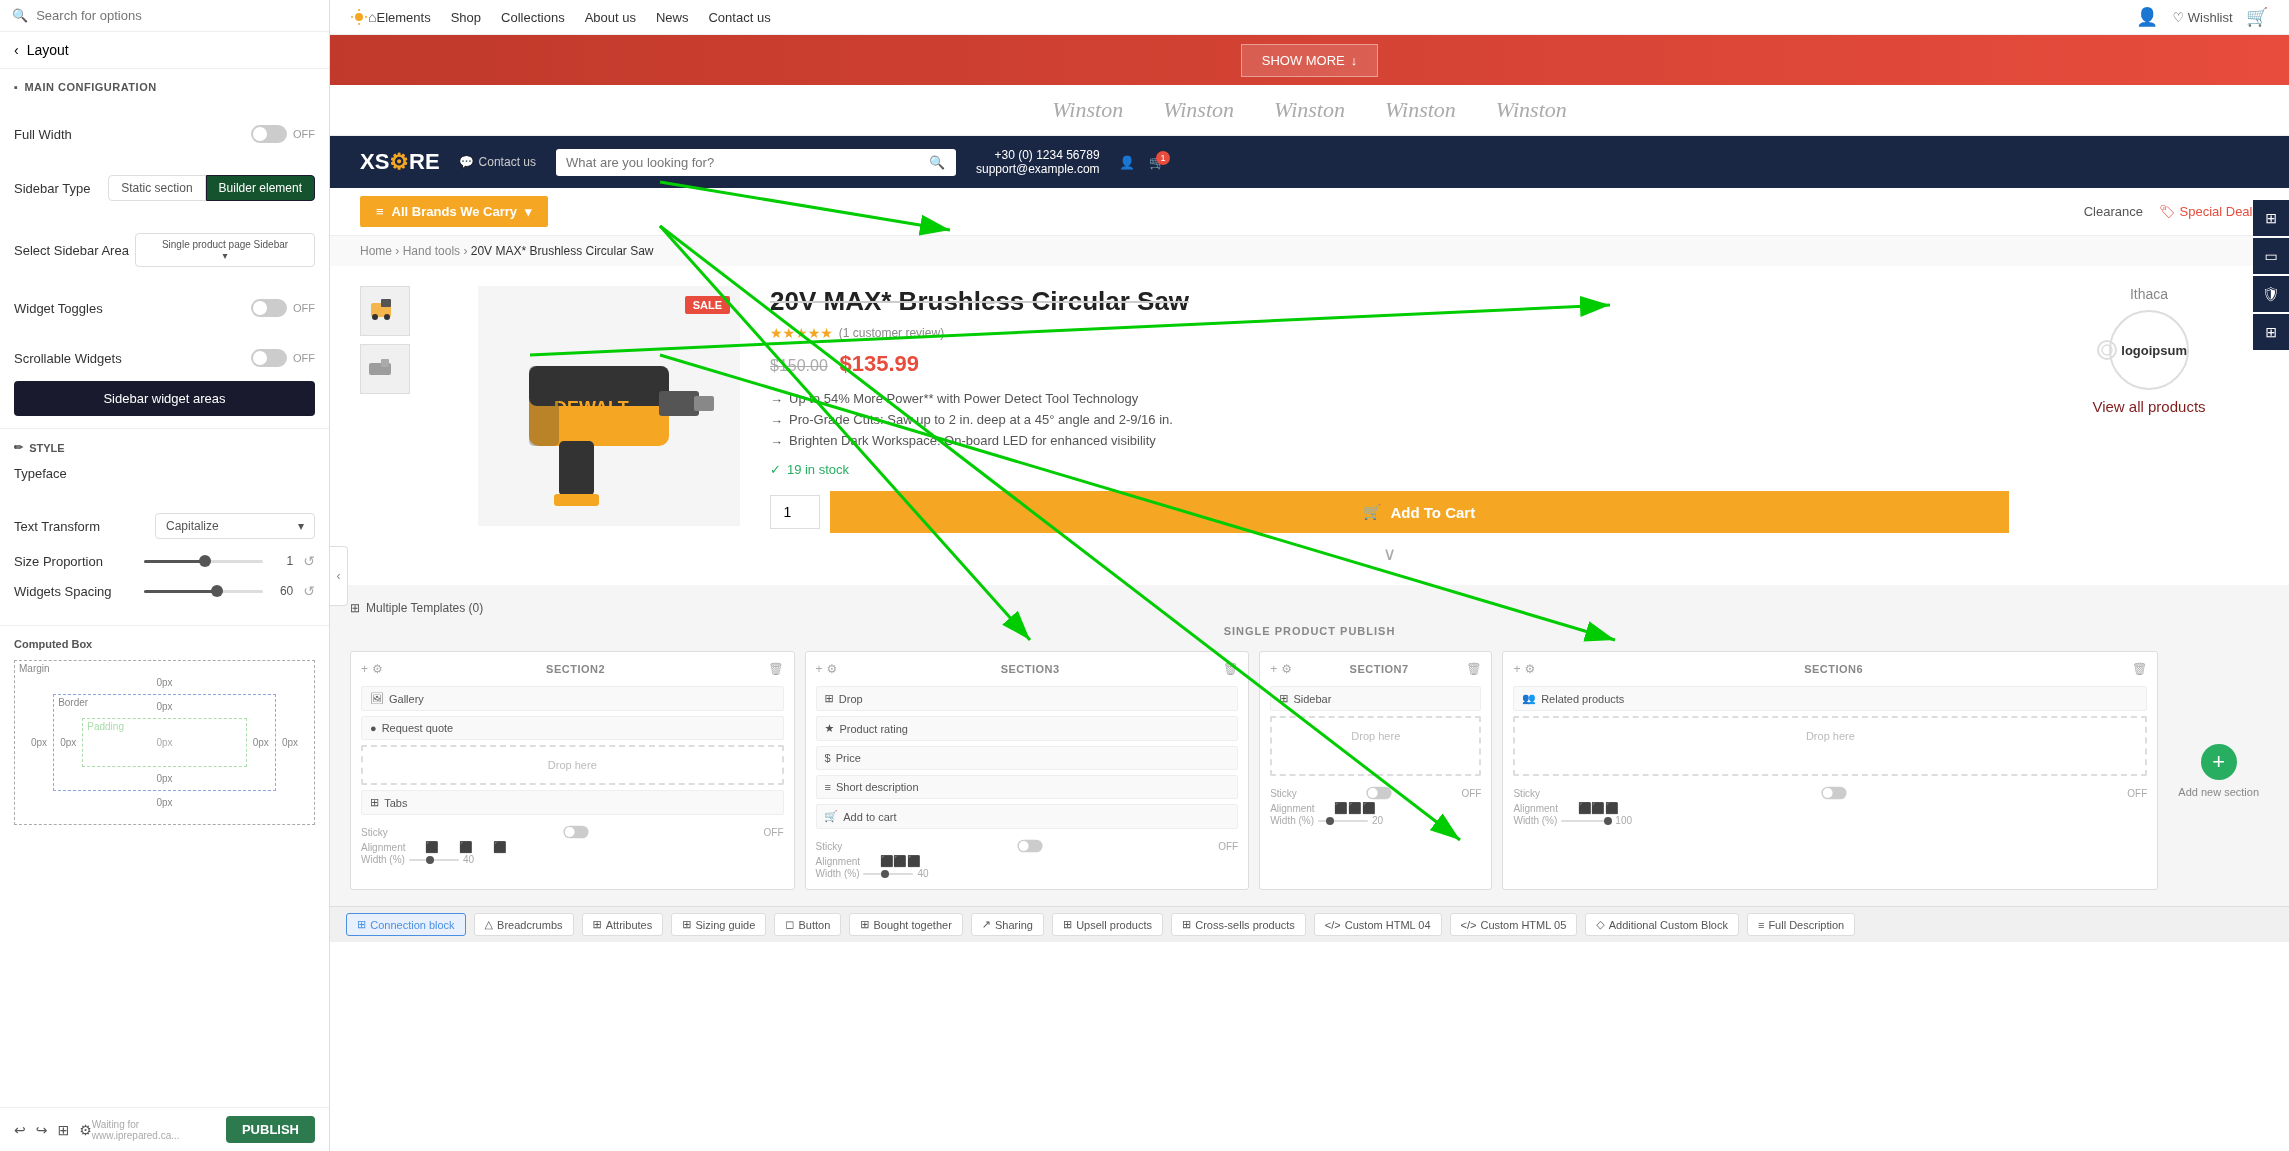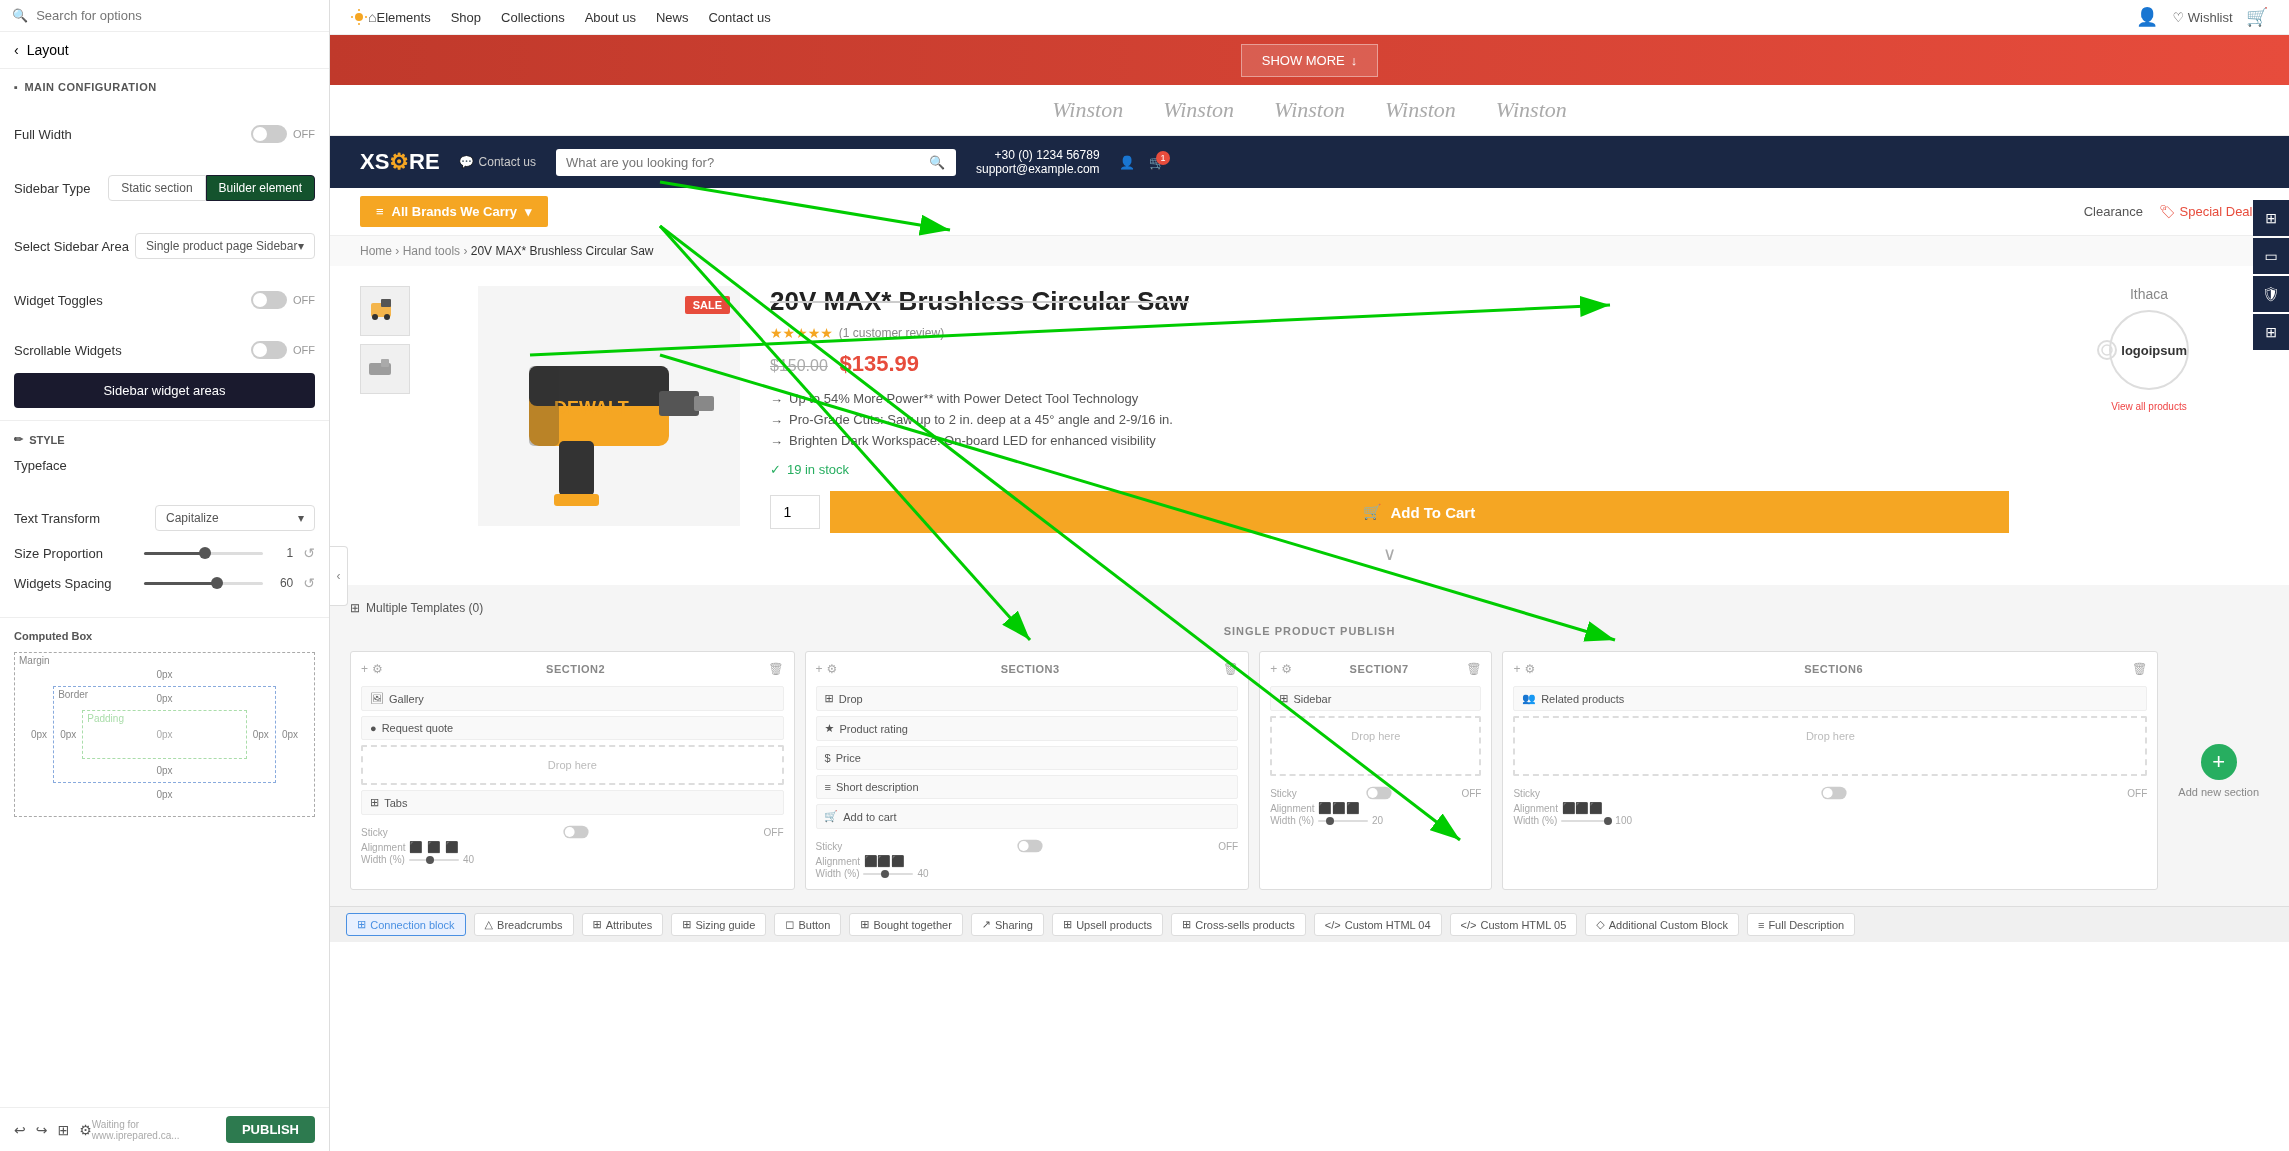--- a/index.html
+++ b/index.html
@@ -26,21 +26,21 @@
     .toggle-switch.off { background: #ccc; }
     .toggle-knob { width: 14px; height: 14px; background: #fff; border-radius: 50%; position: absolute; top: 2px; left: 2px; }
     .toggle-label { font-size: 11px; color: #999; }
     
     .button-group { display: flex; gap: 0; }
     .btn-group-item { padding: 5px 12px; border: 1px solid #ddd; font-size: 12px; cursor: pointer; background: #fff; color: #555; }
     .btn-group-item.active { background: #14532d; color: #fff; border-color: #1a1a2e; }
     .btn-group-item:first-child { border-radius: 4px 0 0 4px; }
     .btn-group-item:last-child { border-radius: 0 4px 4px 0; }
     
-    .select-field { padding: 5px 10px; border: 1px solid #ddd; border-radius: 4px; font-size: 12px; color: #555; background: #fff; display: flex; align-items: center; justify-content: space-between; min-width: 180px; cursor: pointer; }
+    .select-field { padding: 5px 10px; border: 1px solid #ddd; border-radius: 4px; font-size: 10px; color: #555; background: #fff; display: flex; align-items: center; justify-content: space-between; min-width: 180px; cursor: pointer; flex-direction: column; }
     
     .sidebar-btn { width: 100%; padding: 10px; background: #1a1a2e; color: #fff; border: none; border-radius: 4px; font-size: 13px; cursor: pointer; text-align: center; }
     
     .style-section { padding: 12px 14px; border-bottom: 1px solid #eee; }
     .style-title { font-size: 11px; font-weight: 700; color: #555; display: flex; align-items: center; gap: 6px; margin-bottom: 12px; }
     
     .slider-row { display: flex; align-items: center; gap: 10px; margin-bottom: 14px; }
     .slider-label { font-size: 13px; color: #333; min-width: 120px; }
     .slider-track { flex: 1; height: 3px; background: #ddd; border-radius: 2px; position: relative; }
     .slider-fill { height: 100%; background: #555; border-radius: 2px; }
@@ -117,34 +117,34 @@
     .feature { font-size: 13px; color: #555; margin-bottom: 6px; display: flex; align-items: flex-start; gap: 6px; }
     .feature::before { content: '→'; color: #555; flex-shrink: 0; }
     .stock { color: #27ae60; font-size: 13px; margin-bottom: 14px; display: flex; align-items: center; gap: 6px; }
     .add-to-cart-row { display: flex; gap: 10px; align-items: center; }
     .qty-input { width: 50px; border: 1px solid #ddd; padding: 8px; text-align: center; font-size: 14px; }
     .add-cart-btn { flex: 1; background: #f5a623; color: #fff; border: none; padding: 12px 20px; font-size: 15px; font-weight: 600; cursor: pointer; display: flex; align-items: center; gap: 8px; justify-content: center; }
     
     .brand-widget { width: 220px; text-align: center; }
     .brand-name-label { font-size: 14px; color: #888; margin-bottom: 8px; }
     .brand-logo-circle { width: 80px; height: 80px; border-radius: 50%; border: 2px solid #ddd; display: flex; align-items: center; justify-content: flex-end; margin: 0 auto 8px; }
-    .view-all { font-size: 10px; color: #ef4444; text-decoration: none; text-align: right; }
+    .view-all { font-size: 15px; color: #7f1d1d; text-decoration: none; text-align: right; }
     
     
     .builder-area { background: #f5f5f5; padding: 16px 20px; }
     .builder-header { text-align: center; font-size: 11px; font-weight: 700; letter-spacing: 1px; color: #888; margin-bottom: 14px; }
     .builder-sections { display: flex; gap: 10px; }
     .builder-section { background: #fff; border: 1px solid #ddd; border-radius: 3px; flex: 1; min-width: 0; padding: 10px; }
     .section-header { display: flex; align-items: center; justify-content: space-between; margin-bottom: 10px; }
     .section-name { font-size: 11px; font-weight: 700; color: #888; letter-spacing: 0.5px; }
     .section-block { background: #f9f9f9; border: 1px solid #eee; border-radius: 2px; padding: 5px 8px; margin-bottom: 5px; font-size: 11px; color: #555; display: flex; align-items: center; gap: 5px; cursor: move; }
     .drop-zone { border: 2px dashed #ddd; border-radius: 2px; padding: 12px; text-align: center; font-size: 11px; color: #bbb; margin-bottom: 5px; }
     .section-footer { margin-top: 8px; }
     .sticky-row { display: flex; align-items: center; justify-content: space-between; font-size: 10px; color: #aaa; }
-    .align-row { display: flex; align-items: center; gap: 4px; font-size: 10px; color: #aaa; }
+    .align-row { display: flex; align-items: center; gap: 20px; font-size: 10px; color: #aaa; }
     .width-row { display: flex; align-items: center; gap: 4px; font-size: 10px; color: #aaa; }
     .mini-slider { width: 50px; height: 2px; background: #ddd; border-radius: 1px; position: relative; display: inline-block; }
     .mini-thumb { width: 8px; height: 8px; background: #555; border-radius: 50%; position: absolute; top: -3px; }
     
     .add-section-btn { background: #27ae60; color: #fff; border: none; width: 36px; height: 36px; border-radius: 50%; font-size: 22px; cursor: pointer; display: flex; align-items: center; justify-content: center; margin: 0 auto 6px; }
     .add-section-label { text-align: center; font-size: 11px; color: #888; }
     
     
     .connection-bar { background: #f0f0f0; border-top: 1px solid #ddd; padding: 6px 16px; display: flex; gap: 8px; overflow-x: auto; }
     .conn-btn { display: flex; align-items: center; gap: 4px; padding: 4px 10px; background: #fff; border: 1px solid #ddd; border-radius: 3px; font-size: 11px; color: #555; cursor: pointer; white-space: nowrap; flex-shrink: 0; }

